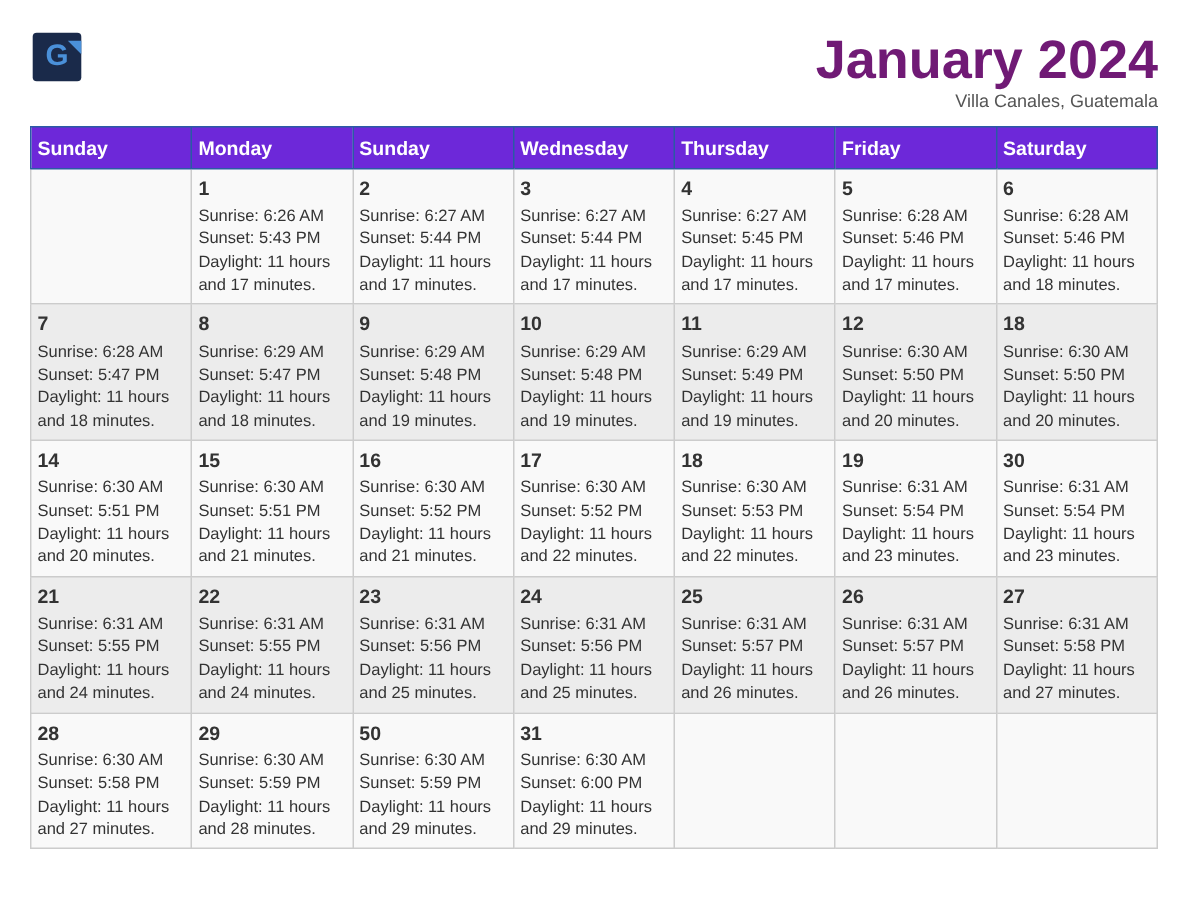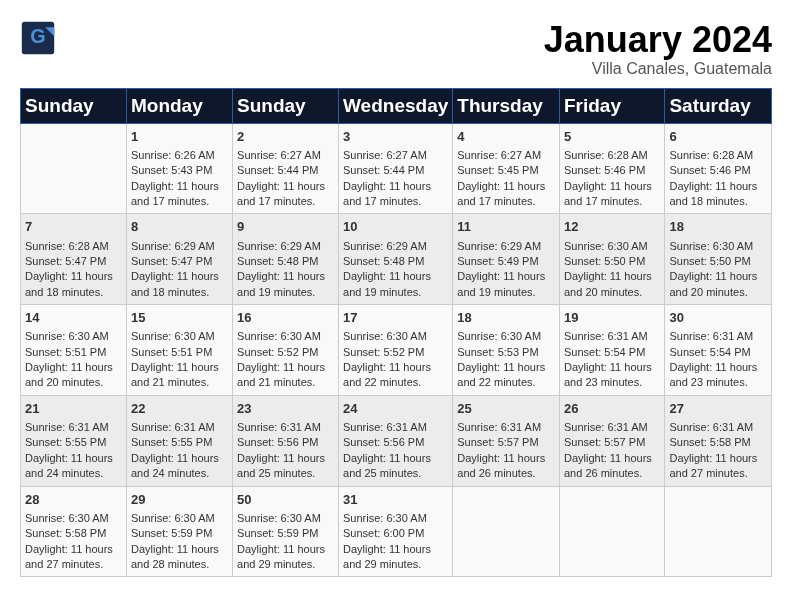--- a/index.html
+++ b/index.html
@@ -33,38 +33,38 @@
     .logo-icon {
       width: 36px;
       height: 36px;
     }
     .title-block {
       text-align: right;
     }
     .month-title {
       font-size: 36px;
       font-weight: bold;
-      color: #000000;
+      color: #701a75;
       line-height: 1.1;
     }
     .location-title {
-      font-size: 16px;
+      font-size: 12px;
       color: #555;
     }
     table {
       width: 100%;
       border-collapse: collapse;
       font-size: 11px;
     }
     thead tr th {
-      background: #0f172a;
+      background: #6d28d9;
       color: #fff;
       padding: 6px 4px;
       text-align: left;
-      font-size: 19px;
+      font-size: 13px;
       font-weight: bold;
       border: 1px solid #2a5ba4;
     }
     tbody tr td {
       vertical-align: top;
       padding: 4px 4px;
       border: 1px solid #ccc;
       min-height: 80px;
       width: 14.28%;
       color: #333;

